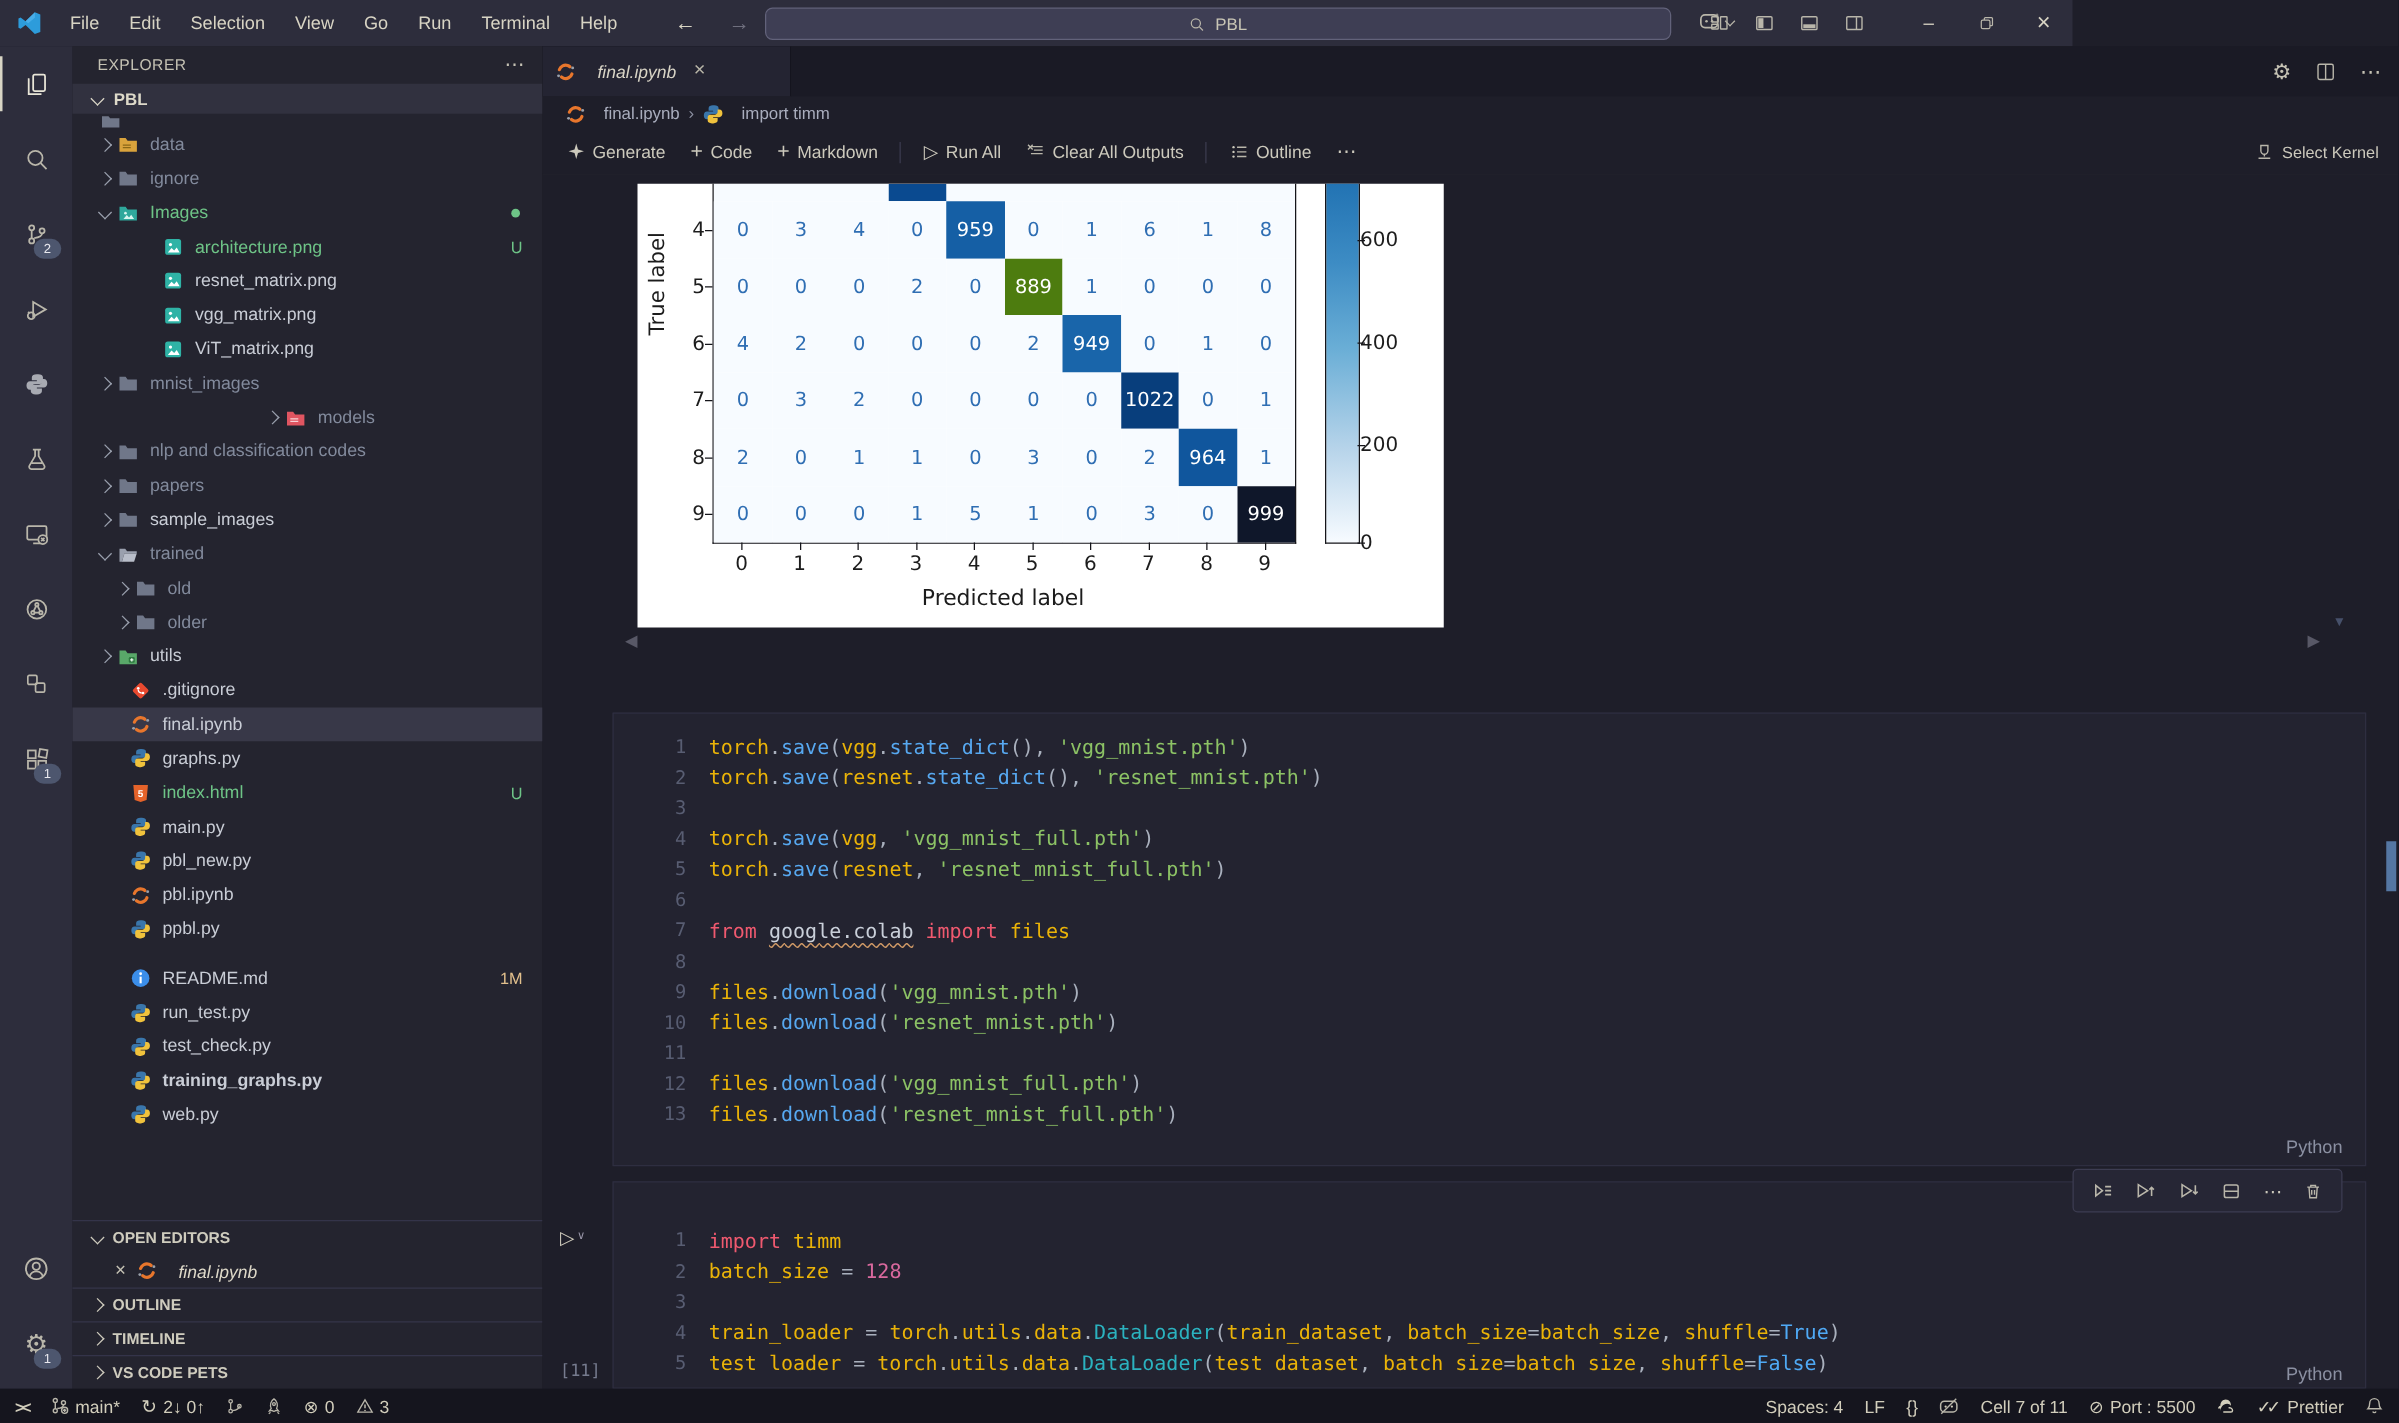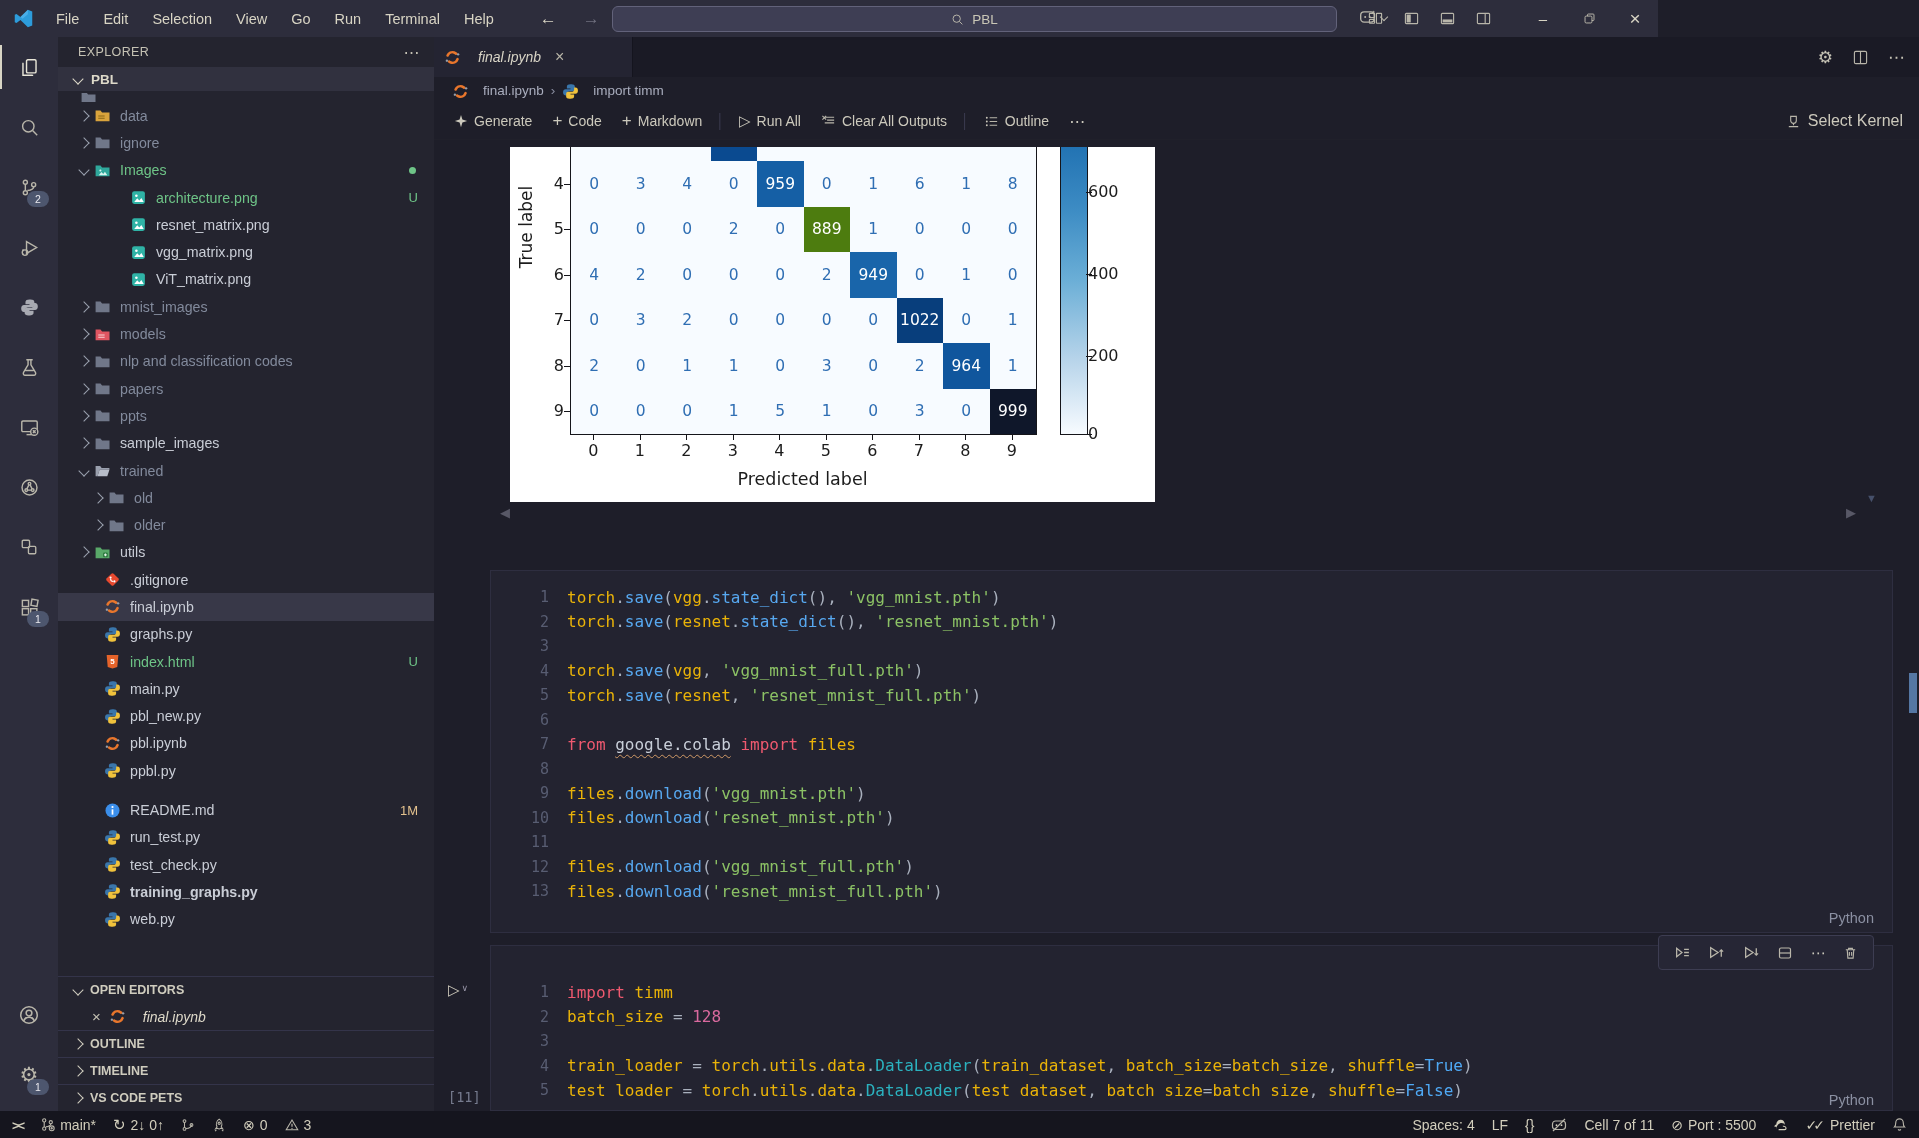--- a/index.html
+++ b/index.html
@@ -59,21 +59,21 @@
   #tab-active{width:178px;height:40px;background:#242432;display:flex;align-items:center;gap:8px;padding:0 10px;
      border-right:1px solid #14141e}
   #tab-active .lbl{font-style:italic;font-size:14px;color:#d8d4c6}
   #tab-actions{position:absolute;right:14px;top:0;height:40px;display:flex;align-items:center;gap:20px;color:#c5c2b4;font-size:17px}
   #breadcrumb{position:absolute;left:0;top:40px;right:0;height:26px;display:flex;align-items:center;gap:7px;
      padding-left:18px;font-size:13.5px;color:#a9adbd}
   #nbtoolbar{position:absolute;left:0;top:66px;right:0;height:36px;display:flex;align-items:center;
      padding-left:10px;font-size:14px;color:#ccc9bc;border-bottom:1px solid #26263433}
   .tbtn{display:flex;align-items:center;gap:6px;padding:0 10px;height:26px;border-radius:4px}
   .tsep{color:#3c3c50;margin:0 4px}
-  #select-kernel{position:absolute;right:16px;top:66px;height:36px;display:flex;align-items:center;gap:7px;font-size:16px;color:#ccc9bc}
+  #select-kernel{position:absolute;right:16px;top:66px;height:36px;display:flex;align-items:center;gap:7px;font-size:13px;color:#ccc9bc}
 
   
   #output-img{position:absolute;left:76px;top:110px;width:645px;height:355px;background:#ffffff;
      font-family:"DejaVu Sans",sans-serif;color:#1c1c1c}
   #plotwrap{position:absolute;left:60px;top:0;width:465px;height:287px;border:1.2px solid #15151a;border-top:none}
   #strip{position:absolute;left:0;top:0;width:465px;height:14px;overflow:hidden}
   .mrow{position:absolute;left:0;width:465px;height:45.5px;display:flex}
   .mcell{width:46.5px;height:45.5px;display:flex;align-items:center;justify-content:center;font-size:15.5px}
   .ylab-tick{position:absolute;width:26px;text-align:right;font-size:16px;left:28px}
   .ytickmark{position:absolute;width:6px;height:1.2px;background:#15151a;left:54px}
@@ -378,56 +378,47 @@
         </div>
         <div class="trow" style="padding-left: 22px;">
           <span class="chev right"></span>
           <span class="ticon">
             <svg width="17" height="17" viewBox="0 0 16 16" class="">
               <path d="M1.5 3.2h4.6l1.5 2h7v8.3h-13.1z" fill="#707789"></path>
             </svg>
           </span>
           <span class="t-dim">mnist_images</span>
         </div>
+        <div class="trow" style="padding-left: 22px; justify-content: center;">
+          <span class="chev right"></span>
+          <span class="ticon">
+            <svg width="17" height="17" viewBox="0 0 16 16" class="">
+              <path d="M1.5 3.2h4.6l1.5 2h7v8.3h-13.1z" fill="#e05561"></path>
+              <path d="M4 8.5h6M4 10.5h6" stroke="#f7d3d6" stroke-width="1"></path>
+            </svg>
+          </span>
+          <span class="t-dim">models</span>
+        </div>
         <div class="trow" style="padding-left: 22px;">
           <span class="chev right"></span>
           <span class="ticon">
             <svg width="17" height="17" viewBox="0 0 16 16" class="">
-              <path d="M1.5 3.2h4.6l1.5 2h7v8.3h-13.1z" fill="#e05561"></path>
-              <path d="M4 8.5h6M4 10.5h6" stroke="#f7d3d6" stroke-width="1"></path>
-            </svg>
-          </span>
-          <span class="t-dim">models</span>
+              <path d="M1.5 3.2h4.6l1.5 2h7v8.3h-13.1z" fill="#707789"></path>
+            </svg>
+          </span>
+          <span class="t-dim">nlp and classification codes</span>
         </div>
         <div class="trow" style="padding-left: 22px;">
           <span class="chev right"></span>
           <span class="ticon">
             <svg width="17" height="17" viewBox="0 0 16 16" class="">
               <path d="M1.5 3.2h4.6l1.5 2h7v8.3h-13.1z" fill="#707789"></path>
             </svg>
           </span>
-          <span class="t-dim">nlp and classification codes</span>
-        </div>
-        <div class="trow" style="padding-left: 22px;">
-          <span class="chev right"></span>
-          <span class="ticon">
-            <svg width="17" height="17" viewBox="0 0 16 16" class="">
-              <path d="M1.5 3.2h4.6l1.5 2h7v8.3h-13.1z" fill="#707789"></path>
-            </svg>
-          </span>
           <span class="t-dim">papers</span>
-        </div>
-        <div class="trow" style="padding-left: 22px;">
-          <span class="chev right"></span>
-          <span class="ticon">
-            <svg width="17" height="17" viewBox="0 0 16 16" class="">
-              <path d="M1.5 3.2h4.6l1.5 2h7v8.3h-13.1z" fill="#707789"></path>
-            </svg>
-          </span>
-          <span class="t-dim">ppts</span>
         </div>
         <div class="trow" style="padding-left: 22px;">
           <span class="chev right"></span>
           <span class="ticon">
             <svg width="17" height="17" viewBox="0 0 16 16" class="">
               <path d="M1.5 3.2h4.6l1.5 2h7v8.3h-13.1z" fill="#707789"></path>
             </svg>
           </span>
           <span class="t-norm">sample_images</span>
         </div>

